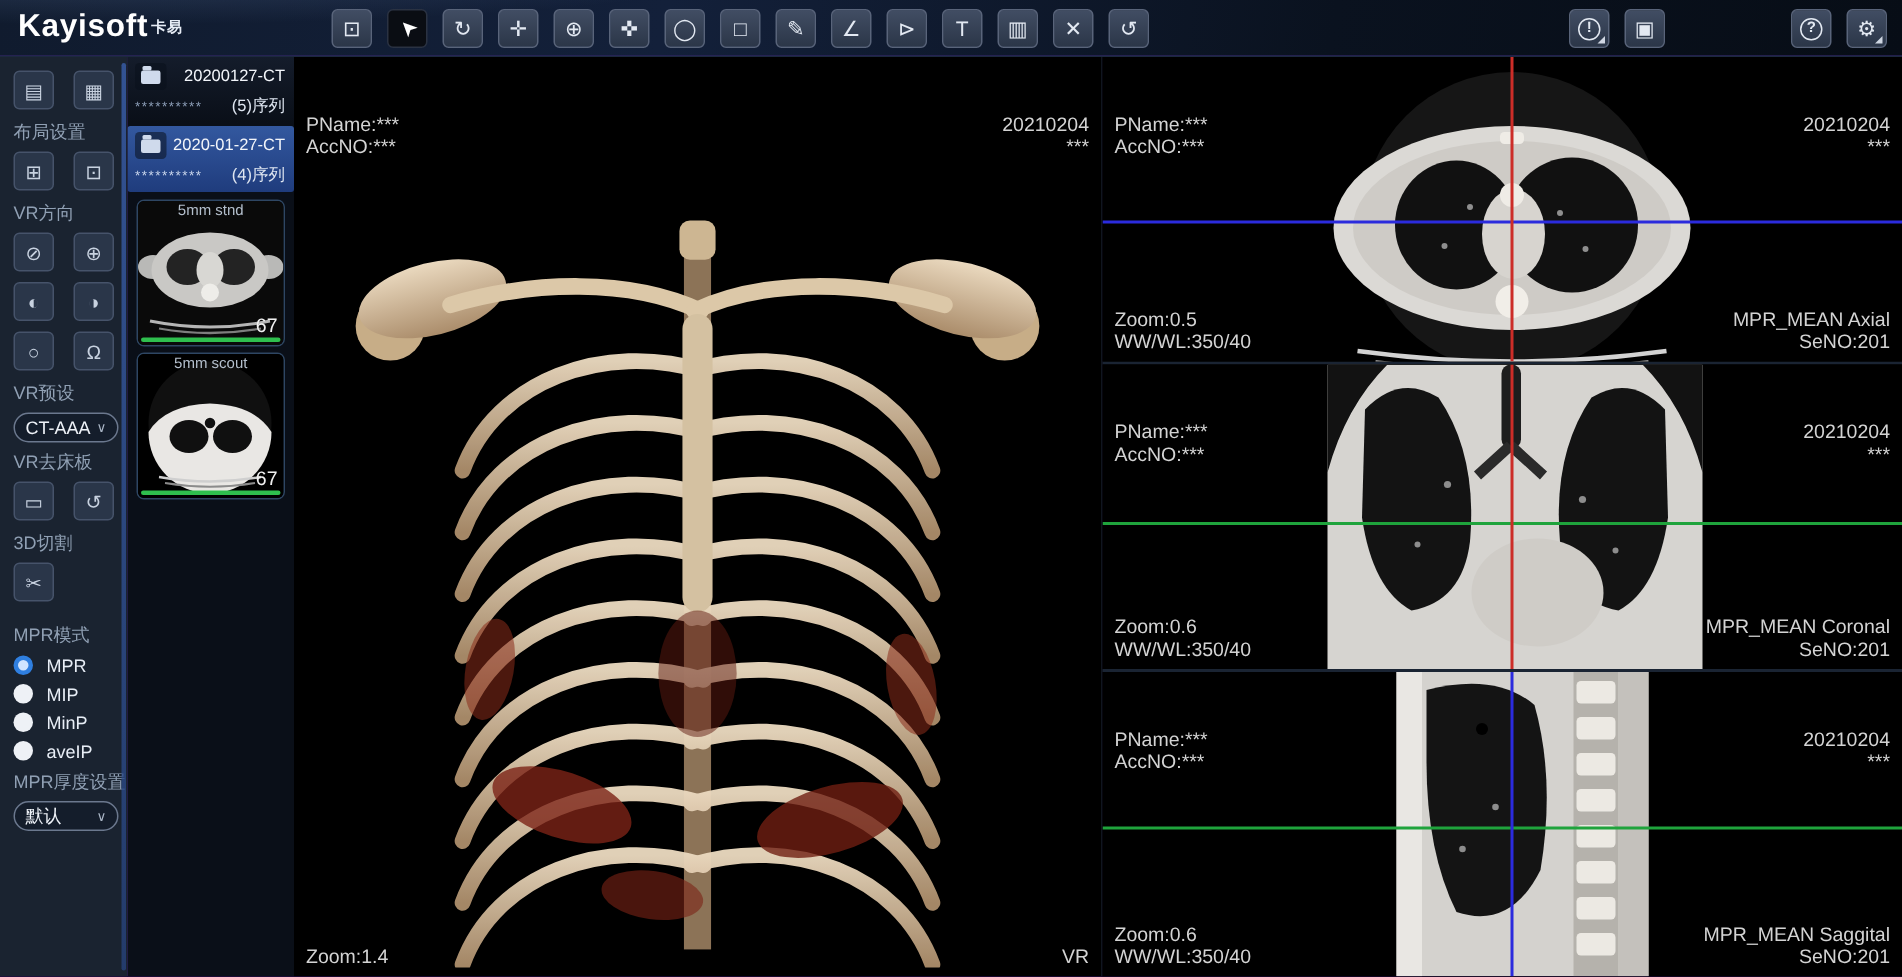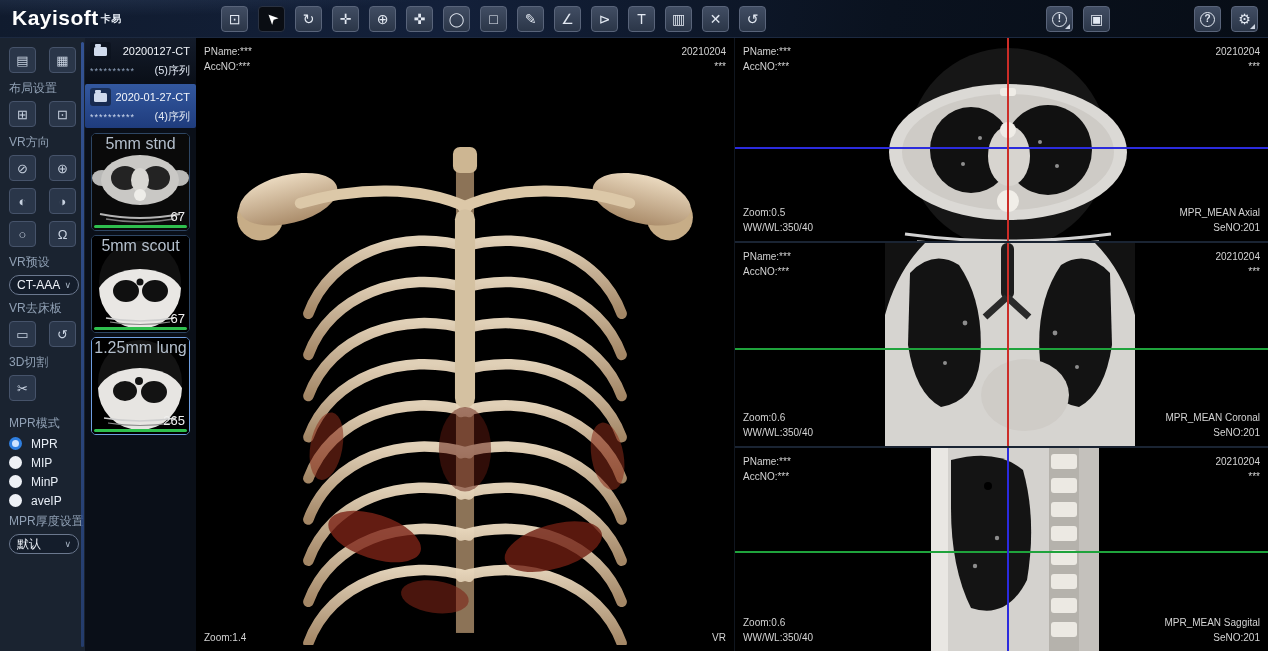--- a/index.html
+++ b/index.html
@@ -50,32 +50,32 @@
   .folder::before { content:""; position:absolute; top:-2.5px; left:1px; width:6px; height:2.5px; background:#cfdaec; border-radius:1px; }
   .study .title { flex:1; text-align:right; font-size:11px; color:#f2f5fa; }
   .study .r2 { display:flex; justify-content:space-between; align-items:baseline; margin-top:3px; }
   .study .stars { font-size:9px; letter-spacing:1px; color:#8fa1ba; }
   .study.selected .stars { color:#cdd9ee; }
   .study .cnt { font-size:11px; color:#dfe6f1; }
   .thumbs { padding:3px 0 0; }
   .thumb { width:99px; height:98px; margin:0 auto 4px; border:1px solid #2e4663; border-radius:5px; background:#000; position:relative; overflow:hidden; cursor:pointer; }
   .thumb.selected { border-color:#6f9ee0; }
   .thumb svg { position:absolute; inset:0; }
-  .t-label { position:absolute; top:1px; left:0; right:0; text-align:center; font-size:16px; color:#b4bfcc; }
+  .t-label { position:absolute; top:1px; left:0; right:0; text-align:center; font-size:10px; color:#b4bfcc; }
   .t-num { position:absolute; right:4px; bottom:6px; font-size:13px; color:#f0f0f0; }
   .t-bar { position:absolute; left:2px; right:2px; bottom:2px; height:3px; border-radius:2px; background:#2fbf4e; }
 
   
   .vr-view { position:relative; flex:1; background:#000; overflow:hidden; border-right:1px solid #10161f; }
   .vr-img { position:absolute; left:50%; top:58%; transform:translate(-50%,-50%); }
   .mprcol { width:533px; flex:none; display:flex; flex-direction:column; background:#000; }
   .mpr { position:relative; flex:0 0 205px; border-bottom:2px solid #1a2433; overflow:hidden; background:#000; }
   .mpr.last { flex:1; border-bottom:none; }
   .mpr svg.img { position:absolute; inset:0; }
-  .ov { position:absolute; font-size:10px; color:#d3d3d3; line-height:15px; z-index:5; }
+  .ov { position:absolute; font-size:13px; color:#d3d3d3; line-height:15px; z-index:5;margin-top:31px; }
   .tl { top:6px; left:8px; } .tr { top:6px; right:8px; text-align:right; }
   .bl { bottom:6px; left:8px; } .br { bottom:6px; right:8px; text-align:right; }
   .hline { position:absolute; left:0; right:0; height:2px; z-index:4; cursor:row-resize; }
   .vline { position:absolute; top:0; bottom:0; width:2px; z-index:4; cursor:col-resize; }
   .h-blue { background:#2b2bdd; } .h-green { background:#1fa33c; }
   .v-red { background:#cc2d28; } .v-blue { background:#2b2bdd; }
 </style>
 </head>
 <body>
 
@@ -291,35 +291,20 @@
             <circle cx="48" cy="46" r="41" fill="#101010"></circle>
             <path d="M7,52 A41,41 0 0 0 89,52 Q78,34 48,33 Q18,34 7,52 Z" fill="#e9e7e4"></path>
             <ellipse cx="34" cy="55" rx="13" ry="11" fill="#101010"></ellipse>
               <ellipse cx="63" cy="55" rx="13" ry="11" fill="#101010"></ellipse>
             <circle cx="48" cy="46" r="3.5" fill="#101010"></circle>
             <path d="M14,82 Q48,88 82,82" stroke="#cfcfcf" stroke-width="1.6" fill="none"></path>
             <path d="M18,86 Q48,91 78,86" stroke="#8b8b8b" stroke-width="1.2" fill="none"></path>
           </svg>
           <span class="t-label">5mm scout</span>
           <span class="t-num">67</span>
-          <span class="t-bar"></span>
-        </div>
-        <div class="thumb selected">
-          <svg viewBox="0 0 97 96">
-            <rect width="97" height="96" fill="#000"></rect>
-            <circle cx="48" cy="44" r="42" fill="#131313"></circle>
-            <path d="M6,50 A42,42 0 0 0 90,50 Q79,31 48,30 Q17,31 6,50 Z" fill="#e7e5e2"></path>
-            <ellipse cx="33" cy="53" rx="12" ry="10" fill="#131313"></ellipse>
-              <ellipse cx="62" cy="54" rx="13" ry="11" fill="#131313"></ellipse>
-            <circle cx="47" cy="43" r="4" fill="#131313"></circle>
-            <path d="M12,80 Q48,86 84,80" stroke="#cfcfcf" stroke-width="1.6" fill="none"></path>
-            <path d="M16,85 Q48,90 80,85" stroke="#8b8b8b" stroke-width="1.2" fill="none"></path>
-          </svg>
-          <span class="t-label">1.25mm lung</span>
-          <span class="t-num">265</span>
           <span class="t-bar"></span>
         </div>
       </div>
     </div>
 
     <div class="vr-view">
       <div class="ov tl">
         <div>PName:***</div>
         <div>AccNO:***</div>
       </div>

